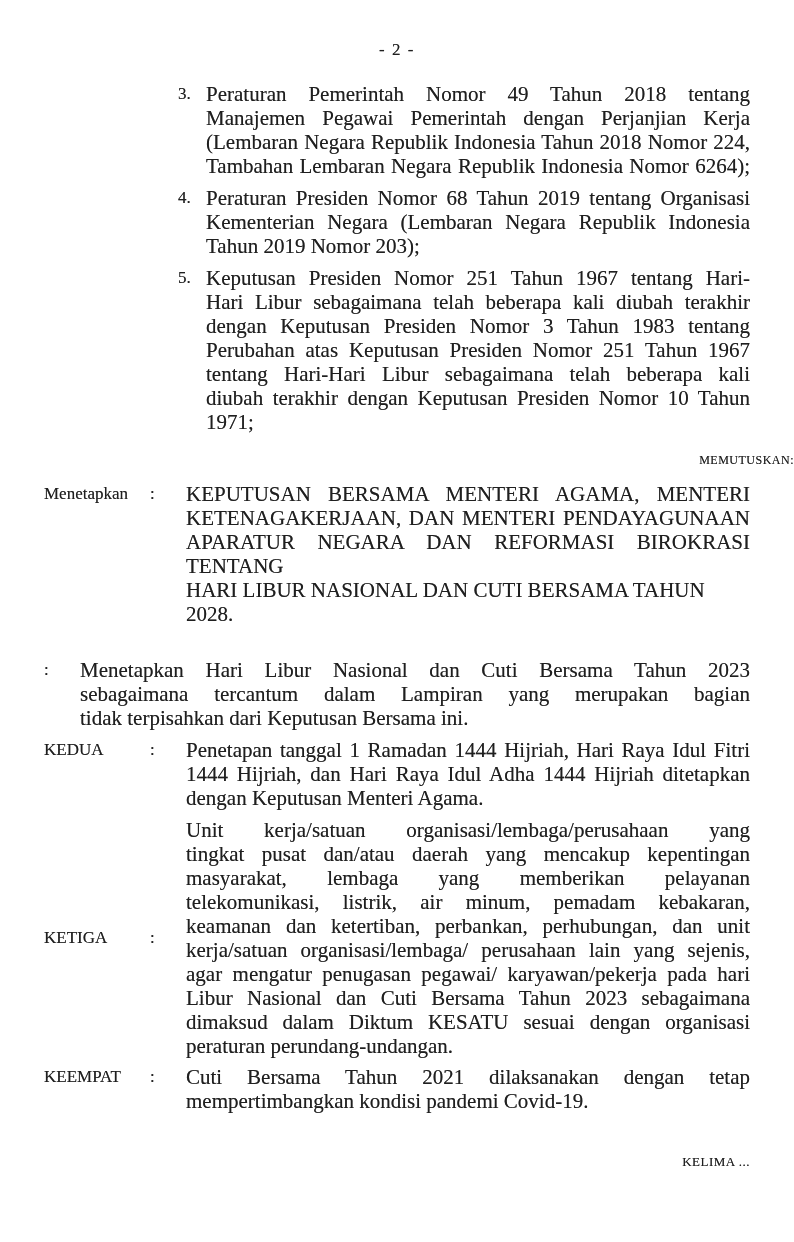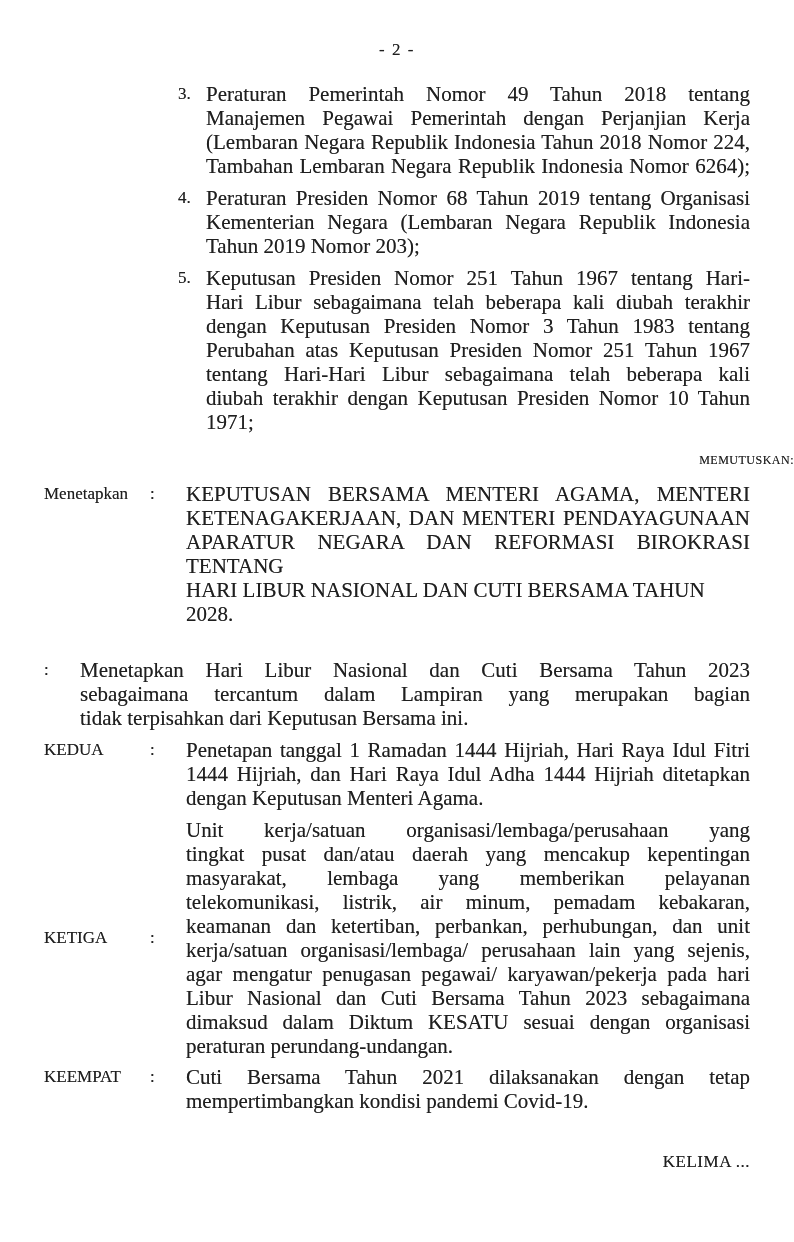--- a/index.html
+++ b/index.html
@@ -69,21 +69,21 @@
   }
   .d-colon {
     flex: 0 0 36px;
     font-size: 17px;
     line-height: 24px;
   }
   .d-body { flex: 1; min-width: 0; }
   .catchword {
     margin: 37px 44px 0 0;
     text-align: right;
-    font-size: 17px;
+    font-size: 13px;
     line-height: 24px;
     letter-spacing: 0.5px;
   }
 </style>
 </head>
 <body>
 
 <div class="page">
   <div class="page-number">- 2 -</div>
 

